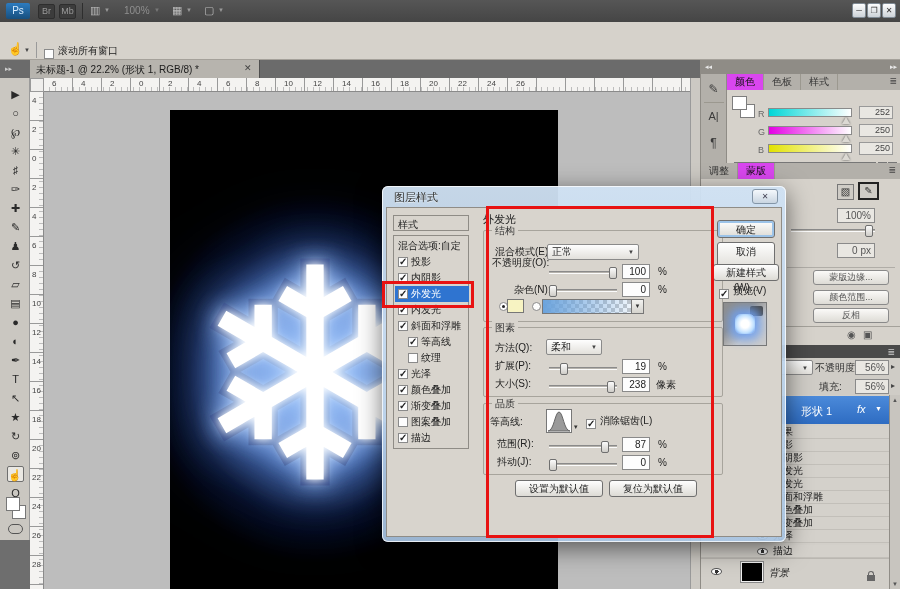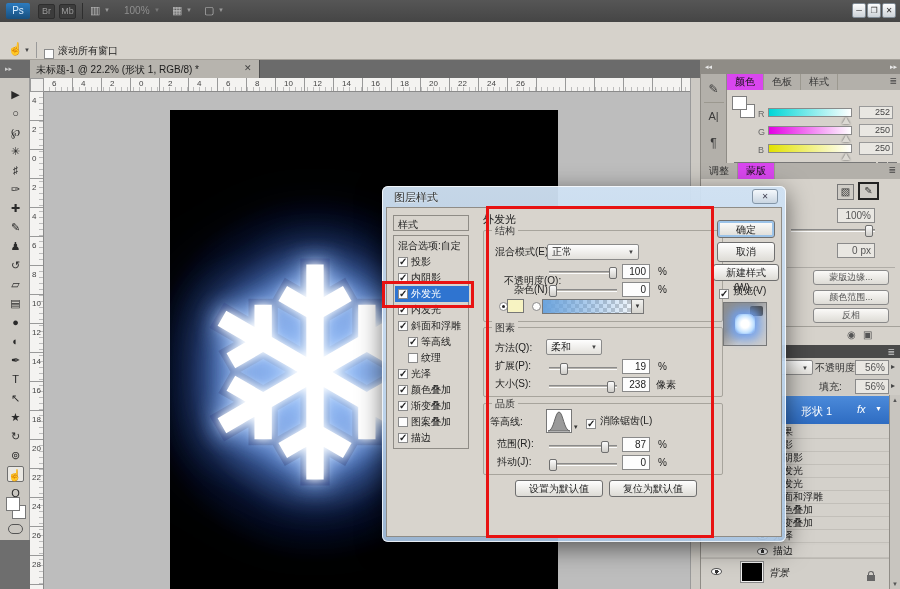--- a/index.html
+++ b/index.html
@@ -457,21 +457,21 @@
         </div>
       <div class="lbl" style="left:96px;top:5px;font-size:11px;">外发光</div>
 
       <div class="grp" style="left:96px;top:22px;width:240px;height:92px;">
         <span class="lg">结构</span>
         <span class="lbl" style="left:11px;top:15px;">混合模式(E):</span>
         <div class="dd" style="left:63px;top:13px;width:92px;height:16px;">
           <span>正常</span>
           <span class="arr">▼</span>
         </div>
-        <span class="lbl" style="left:8px;top:44px;margin-left:12px;">不透明度(O):</span>
+        <span class="lbl" style="left:8px;top:26px;">不透明度(O):</span>
         <div class="track" style="left:65px;top:40px;width:68px;">
             <div class="thumb" style="left:60px;"></div>
           </div>
         <div class="vbox" style="left:138px;top:33px;width:28px;">100</div>
         <span class="lbl" style="left:174px;top:35px;">%</span>
         <span class="lbl" style="left:30px;top:53px;">杂色(N):</span>
         <div class="track" style="left:65px;top:58px;width:68px;">
             <div class="thumb" style="left:0;"></div>
           </div>
         <div class="vbox" style="left:138px;top:51px;width:28px;">0</div>
@@ -527,21 +527,21 @@
             <div class="thumb" style="left:0;"></div>
           </div>
         <div class="vbox" style="left:138px;top:51px;width:28px;">0</div>
         <span class="lbl" style="left:174px;top:53px;">%</span>
       </div>
 
       <div class="dbtn" style="left:128px;top:272px;width:88px;height:17px;">设置为默认值</div>
       <div class="dbtn" style="left:222px;top:272px;width:88px;height:17px;">复位为默认值</div>
 
       <div class="dbtn focus" style="left:330px;top:12px;width:58px;height:18px;line-height:17px;">确定</div>
-      <div class="dbtn" style="left:330px;top:34px;width:58px;height:20px;line-height:17px;">取消</div>
+      <div class="dbtn" style="left:330px;top:34px;width:58px;height:29px;line-height:17px;">取消</div>
       <div class="dbtn" style="left:326px;top:56px;width:66px;height:17px;">新建样式(W)...</div>
       <span class="cb ab on" style="left:332px;top:77px;"></span>
       <span class="lbl" style="left:346px;top:77px;">预览(V)</span>
       <div class="pv">
           <div class="pvglow"></div>
         </div>
     </div>
   </div>
 
   <div class="redbox" style="left:382px;top:281px;width:92px;height:27px;"></div>

